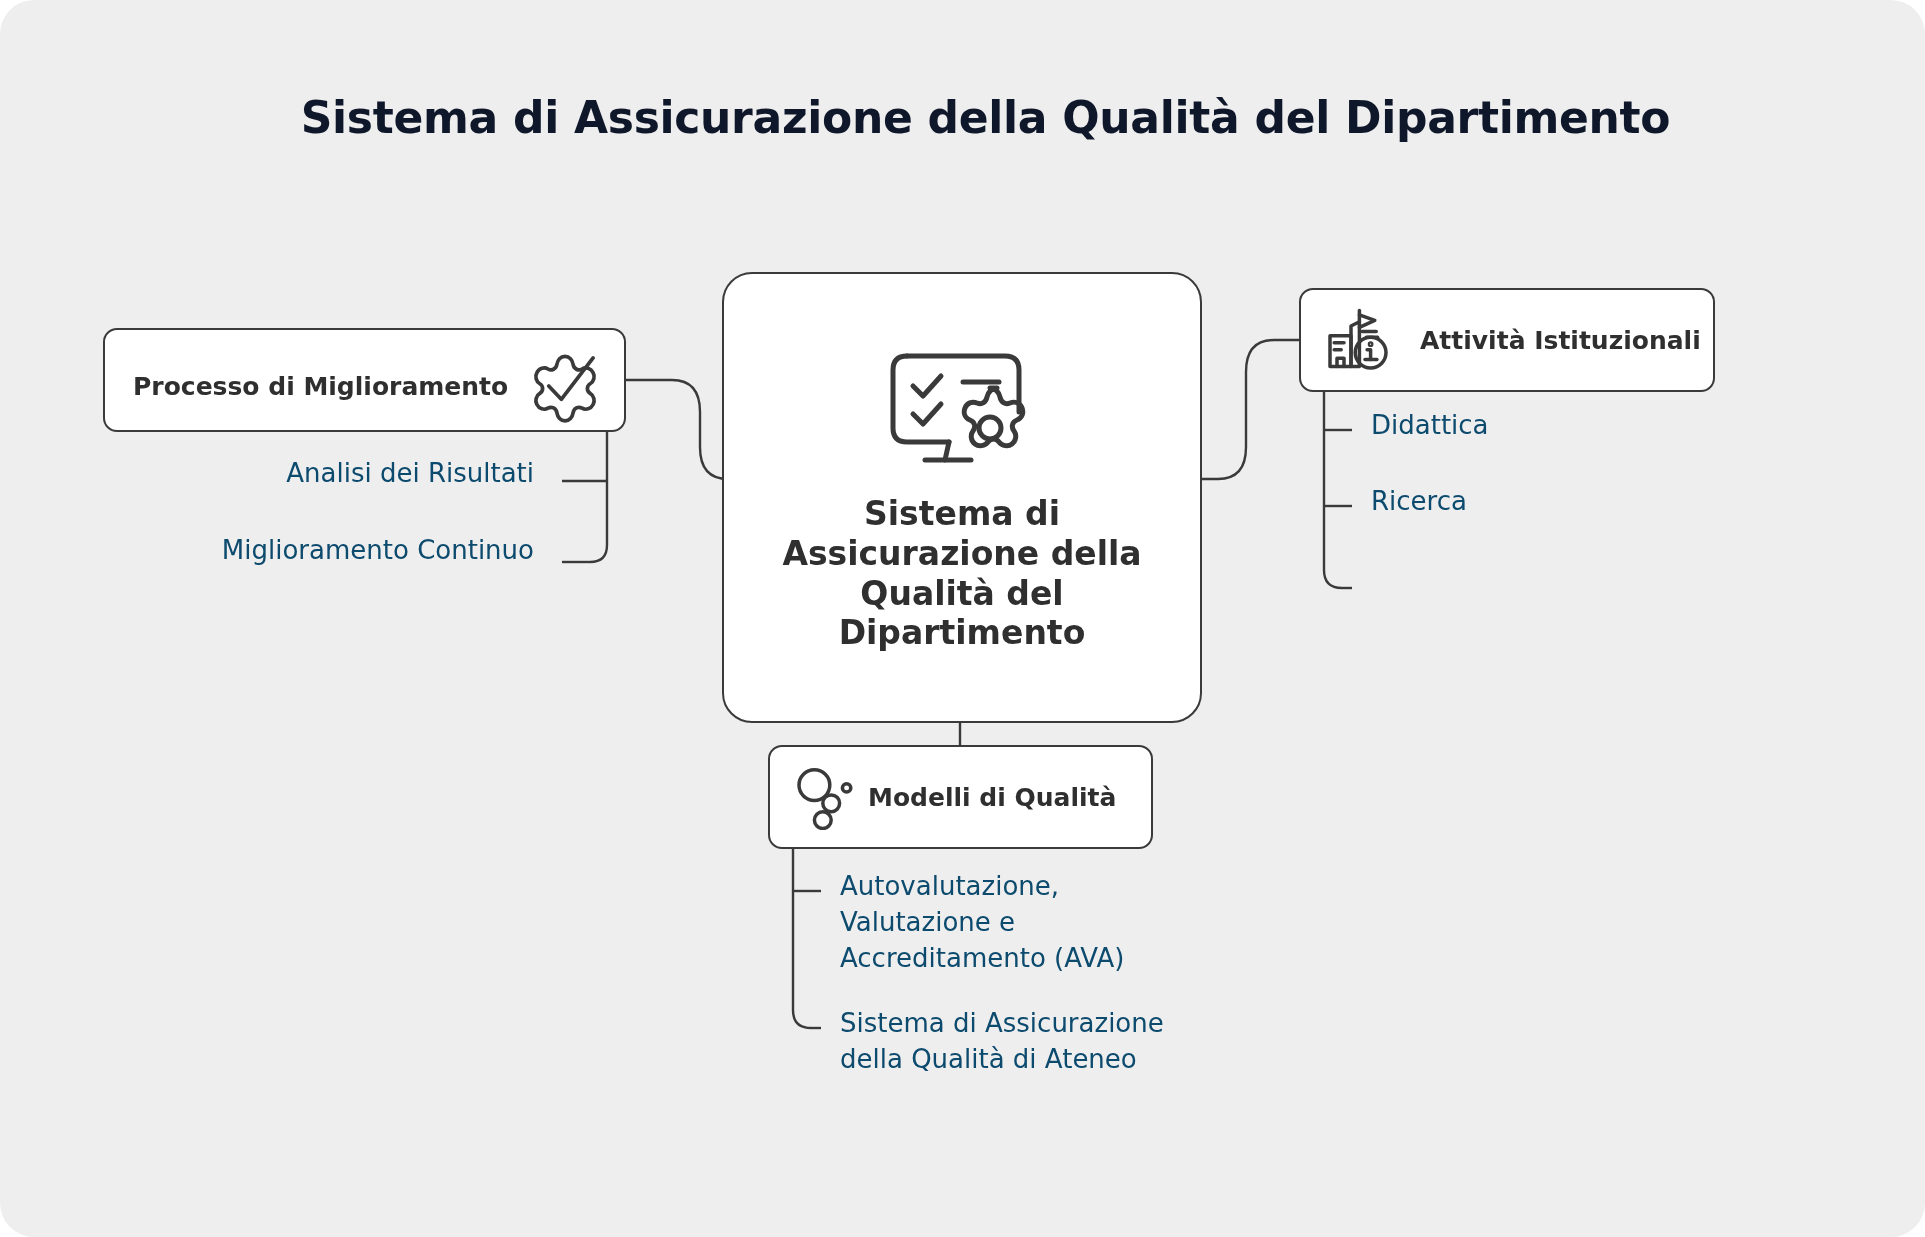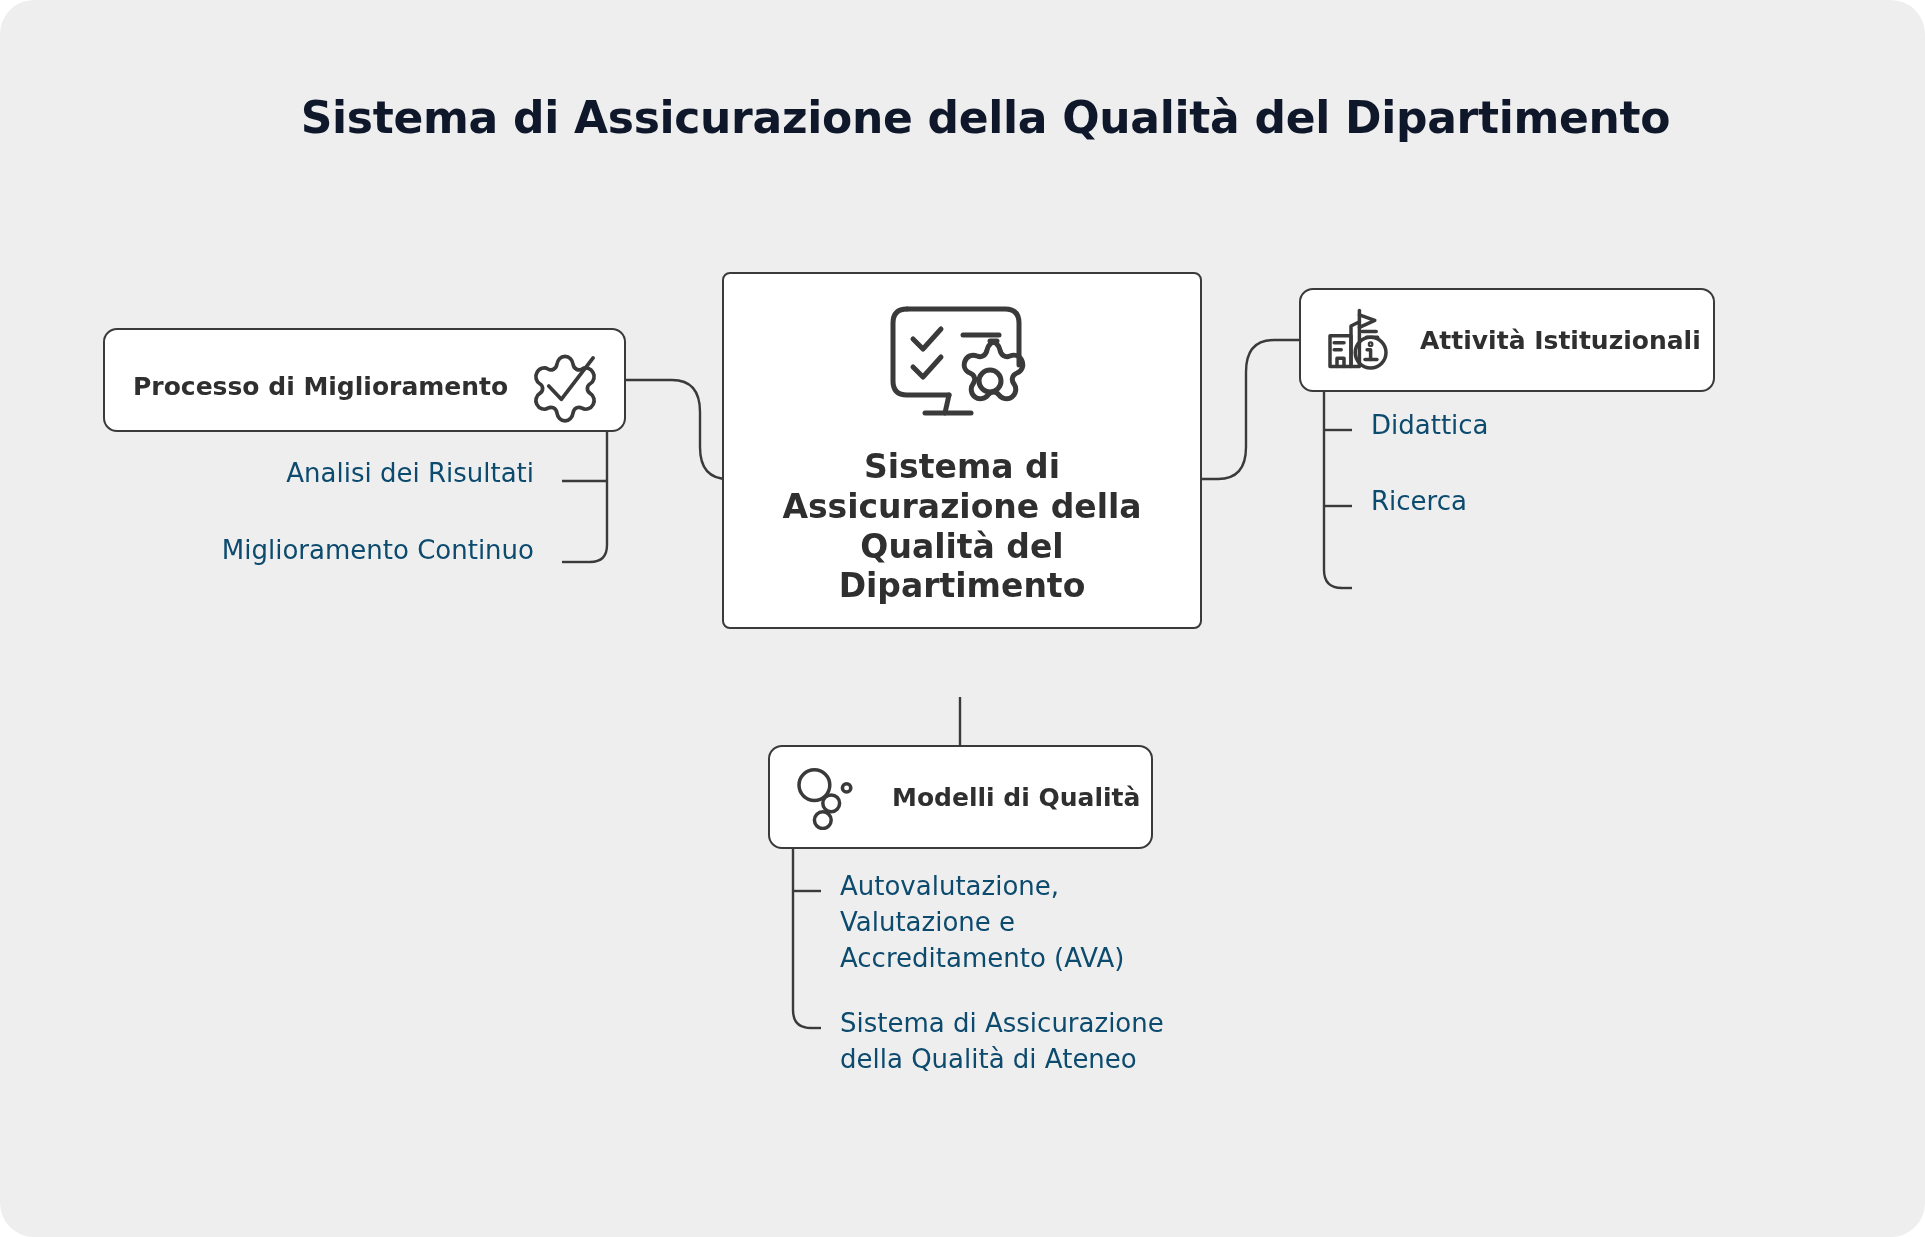--- a/index.html
+++ b/index.html
@@ -70,22 +70,22 @@
     stroke-width: 5;
     stroke-linecap: round;
     stroke-linejoin: round;
   }
 
   
   #center-node {
     left: 722px;
     top: 272px;
     width: 480px;
-    height: 357px;
-    border-radius: 8px;
+    height: 451px;
+    border-radius: 30px;
     flex-direction: column;
     justify-content: center;
     padding: 0 26px;
   }
   #center-icon-wrap {
     margin-bottom: 26px;
   }
   #center-title {
     font-size: 33px;
     font-weight: 700;
@@ -114,21 +114,21 @@
     gap: 27px;
   }
 
   
   #bottom-node {
     left: 768px;
     top: 745px;
     width: 385px;
     height: 104px;
     padding: 0 26px 0 22px;
-    gap: 30px;
+    gap: 6px;
   }
 
   
   .leaf {
     position: absolute;
     font-size: 26px;
     line-height: 1.38;
     color: #0c4a6e;
   }
   .leaf-right { text-align: right; }

